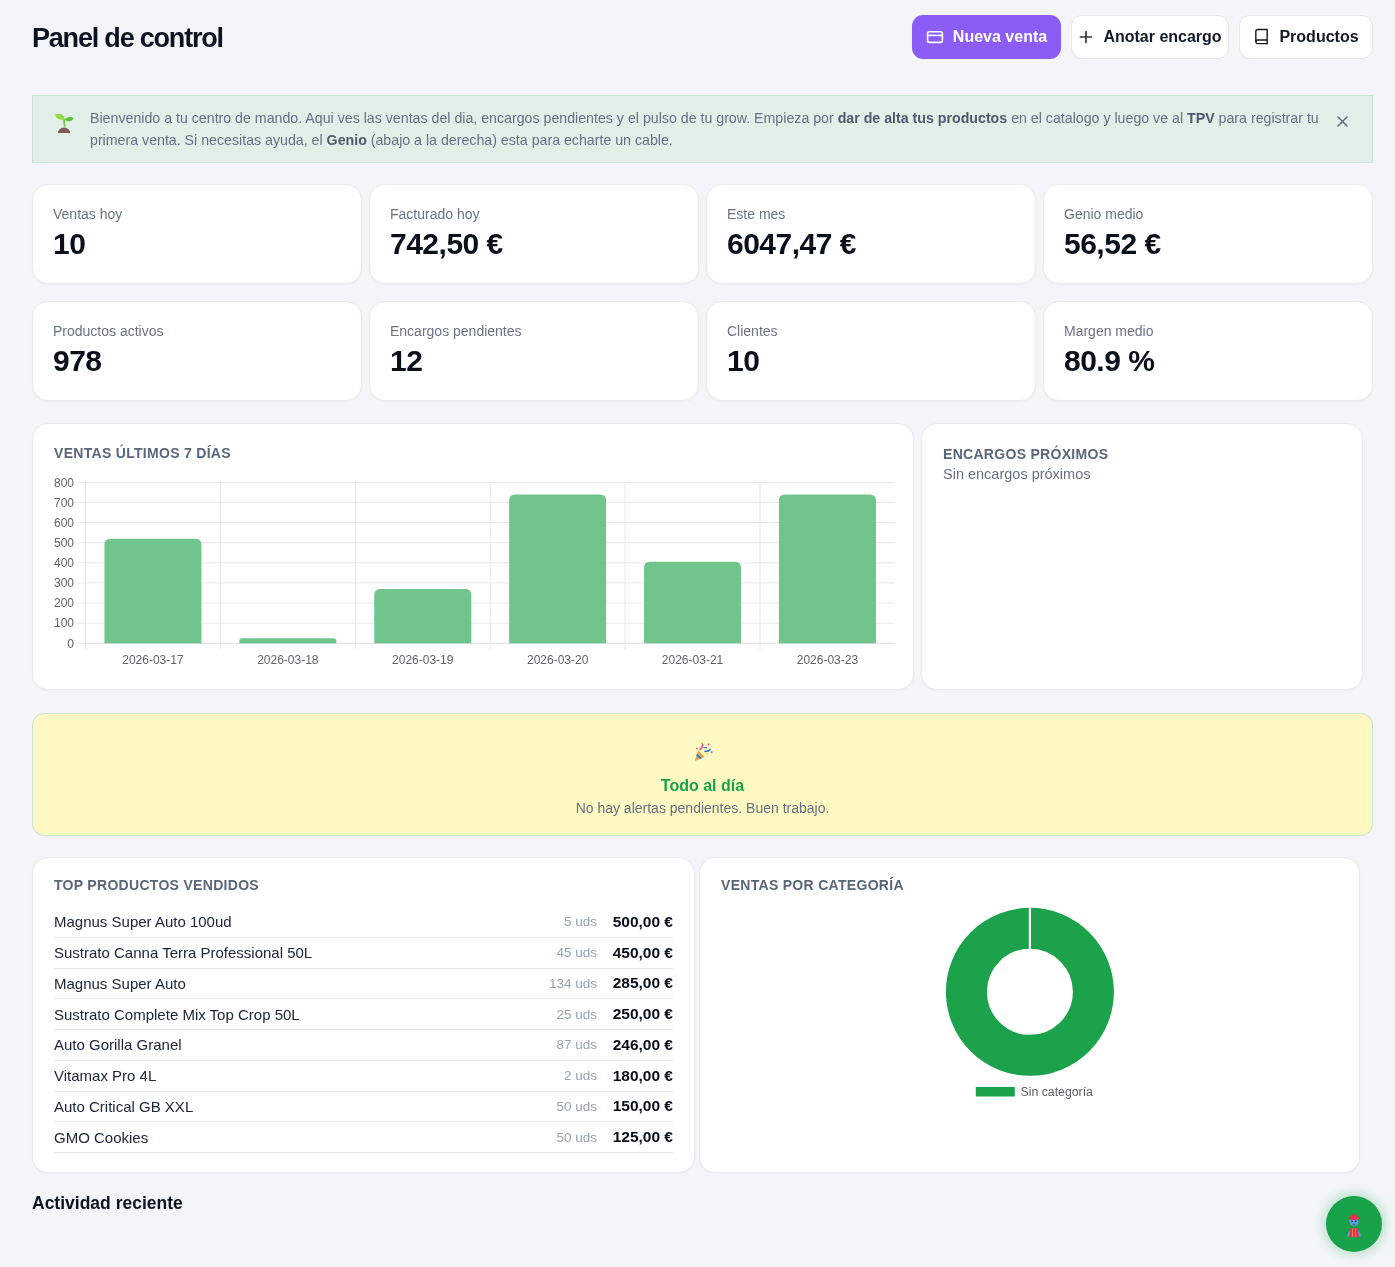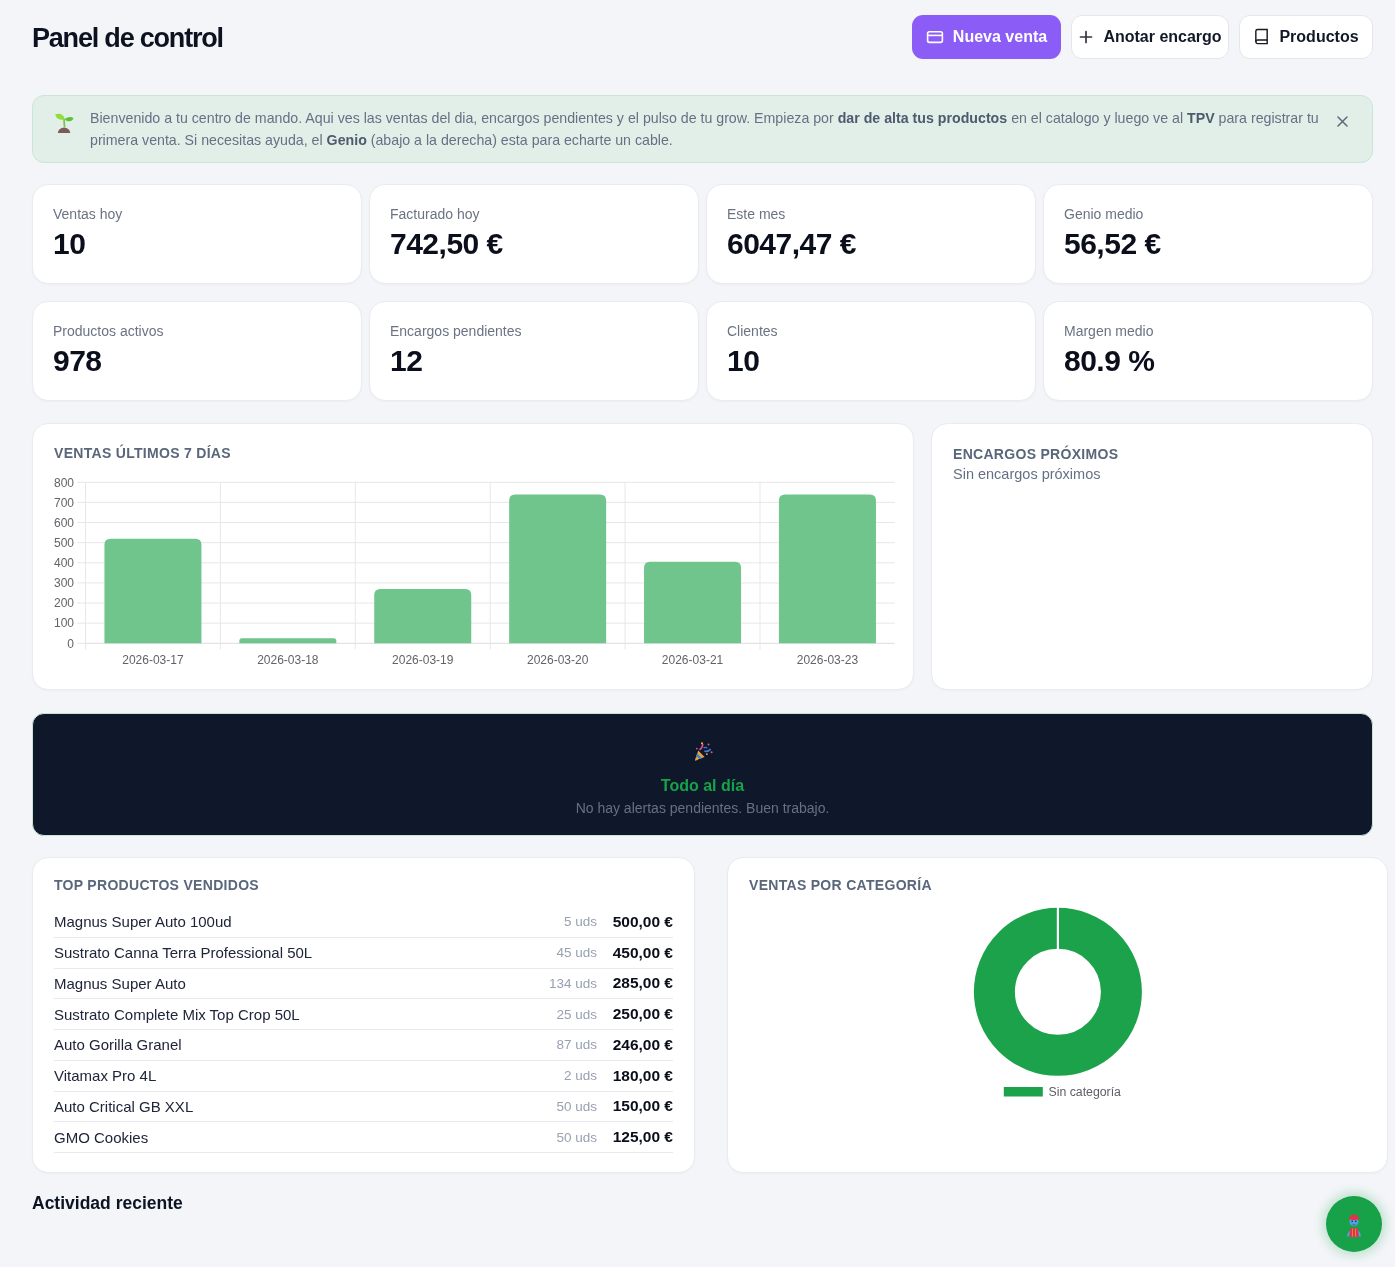--- a/index.html
+++ b/index.html
@@ -10,47 +10,47 @@
 
 .topbar{height:73px;display:flex;align-items:center;justify-content:space-between}
 .topbar h1{font-size:27px;font-weight:700;color:#0D1220;letter-spacing:-1.2px;position:relative;top:2px}
 .actions{display:flex;gap:10px}
 .btn{height:44px;border-radius:11px;display:flex;align-items:center;justify-content:center;gap:9px;font-weight:700;font-size:16px;font-family:inherit;border:1px solid transparent}
 .btn.green{width:149px;background:#8b5cf6;color:#fff}
 .btn.light{background:#fff;border-color:#E5E7EB;color:#111827}
 .btn.b2{width:158px}
 .btn.b3{width:134px}
 
-.welcome{margin-top:22px;height:68px;background:#E2EFE8;border:1px solid #C9E5D6;border-radius:12px;position:relative;overflow:hidden}
+.welcome{margin-top:22px;height:68px;background:#E2EFE8;border:1px solid #C9E5D6;border-radius:0;position:relative;overflow:hidden}
 .welcome .seed{position:absolute;left:22px;top:17px}
 .welcome p{position:absolute;left:57px;top:12px;font-size:14.2px;line-height:21.5px;color:#667085;white-space:nowrap}
 .welcome p b{color:#4E5A6E}
 .welcome .close{position:absolute;right:24px;top:20px}
 
 .card{background:#fff;border:1px solid #E9EBEF;border-radius:16px;box-shadow:0 1px 2px rgba(16,24,40,.03)}
 .stats{margin-top:21px;display:grid;grid-template-columns:repeat(4,1fr);gap:7px}
 .stats.r2{margin-top:17px}
 .stat{height:100px;padding:21px 20px 0}
 .stat .lbl{font-size:14px;color:#6B7383}
 .stat .val{margin-top:5px;font-size:30px;font-weight:700;color:#0B0F1C;letter-spacing:-0.5px}
 
-.chartsrow{margin-top:22px;display:grid;grid-template-columns:882px 442px;gap:17px}
+.chartsrow{margin-top:22px;display:grid;grid-template-columns:882px 442px;gap:7px}
 .chartcard{height:267px;position:relative}
 .cardtitle{font-size:14px;font-weight:700;letter-spacing:0.3px;color:#5A6679}
 .chartcard .cardtitle{position:absolute;left:21px;top:21px}
 .encargos{height:267px;position:relative}
 .encargos .cardtitle{position:absolute;left:21px;top:22px}
 .encargos .body{position:absolute;left:21px;top:42px;font-size:14.5px;color:#667085}
 
-.success{margin-top:23px;height:123px;background:#0f172a;border:1px solid #C8E4D4;border-radius:12px;text-align:center;position:relative}
+.success{margin-top:23px;height:123px;background:#fef9c3;border:1px solid #C8E4D4;border-radius:12px;text-align:center;position:relative}
 .success .emoji{position:absolute;left:0;right:0;top:27px;height:22px}
 .success .t1{position:absolute;left:0;right:0;top:63px;font-size:16px;font-weight:700;color:#17A34A}
 .success .t2{position:absolute;left:0;right:0;top:86px;font-size:14px;color:#667085}
 
-.bottomrow{margin-top:21px;display:grid;grid-template-columns:663px 661px;gap:32px}
+.bottomrow{margin-top:21px;display:grid;grid-template-columns:663px 661px;gap:4px}
 .bottomrow .card{height:316px;position:relative}
 .bottomrow .cardtitle{position:absolute;left:21px;top:19px}
 .prodlist{position:absolute;left:21px;right:21px;top:49px}
 .prow{height:30.75px;display:flex;align-items:center;border-bottom:1px solid #E7E9ED}
 .prow .name{font-size:15px;color:#20263A}
 .prow .uds{margin-left:auto;font-size:13.5px;color:#98A1B2}
 .prow .price{width:63px;margin-left:13px;text-align:right;font-size:15.5px;font-weight:700;color:#0A0E1A}
 
 .activity{margin-top:20px;font-size:17.5px;font-weight:700;color:#0C1322}
 

